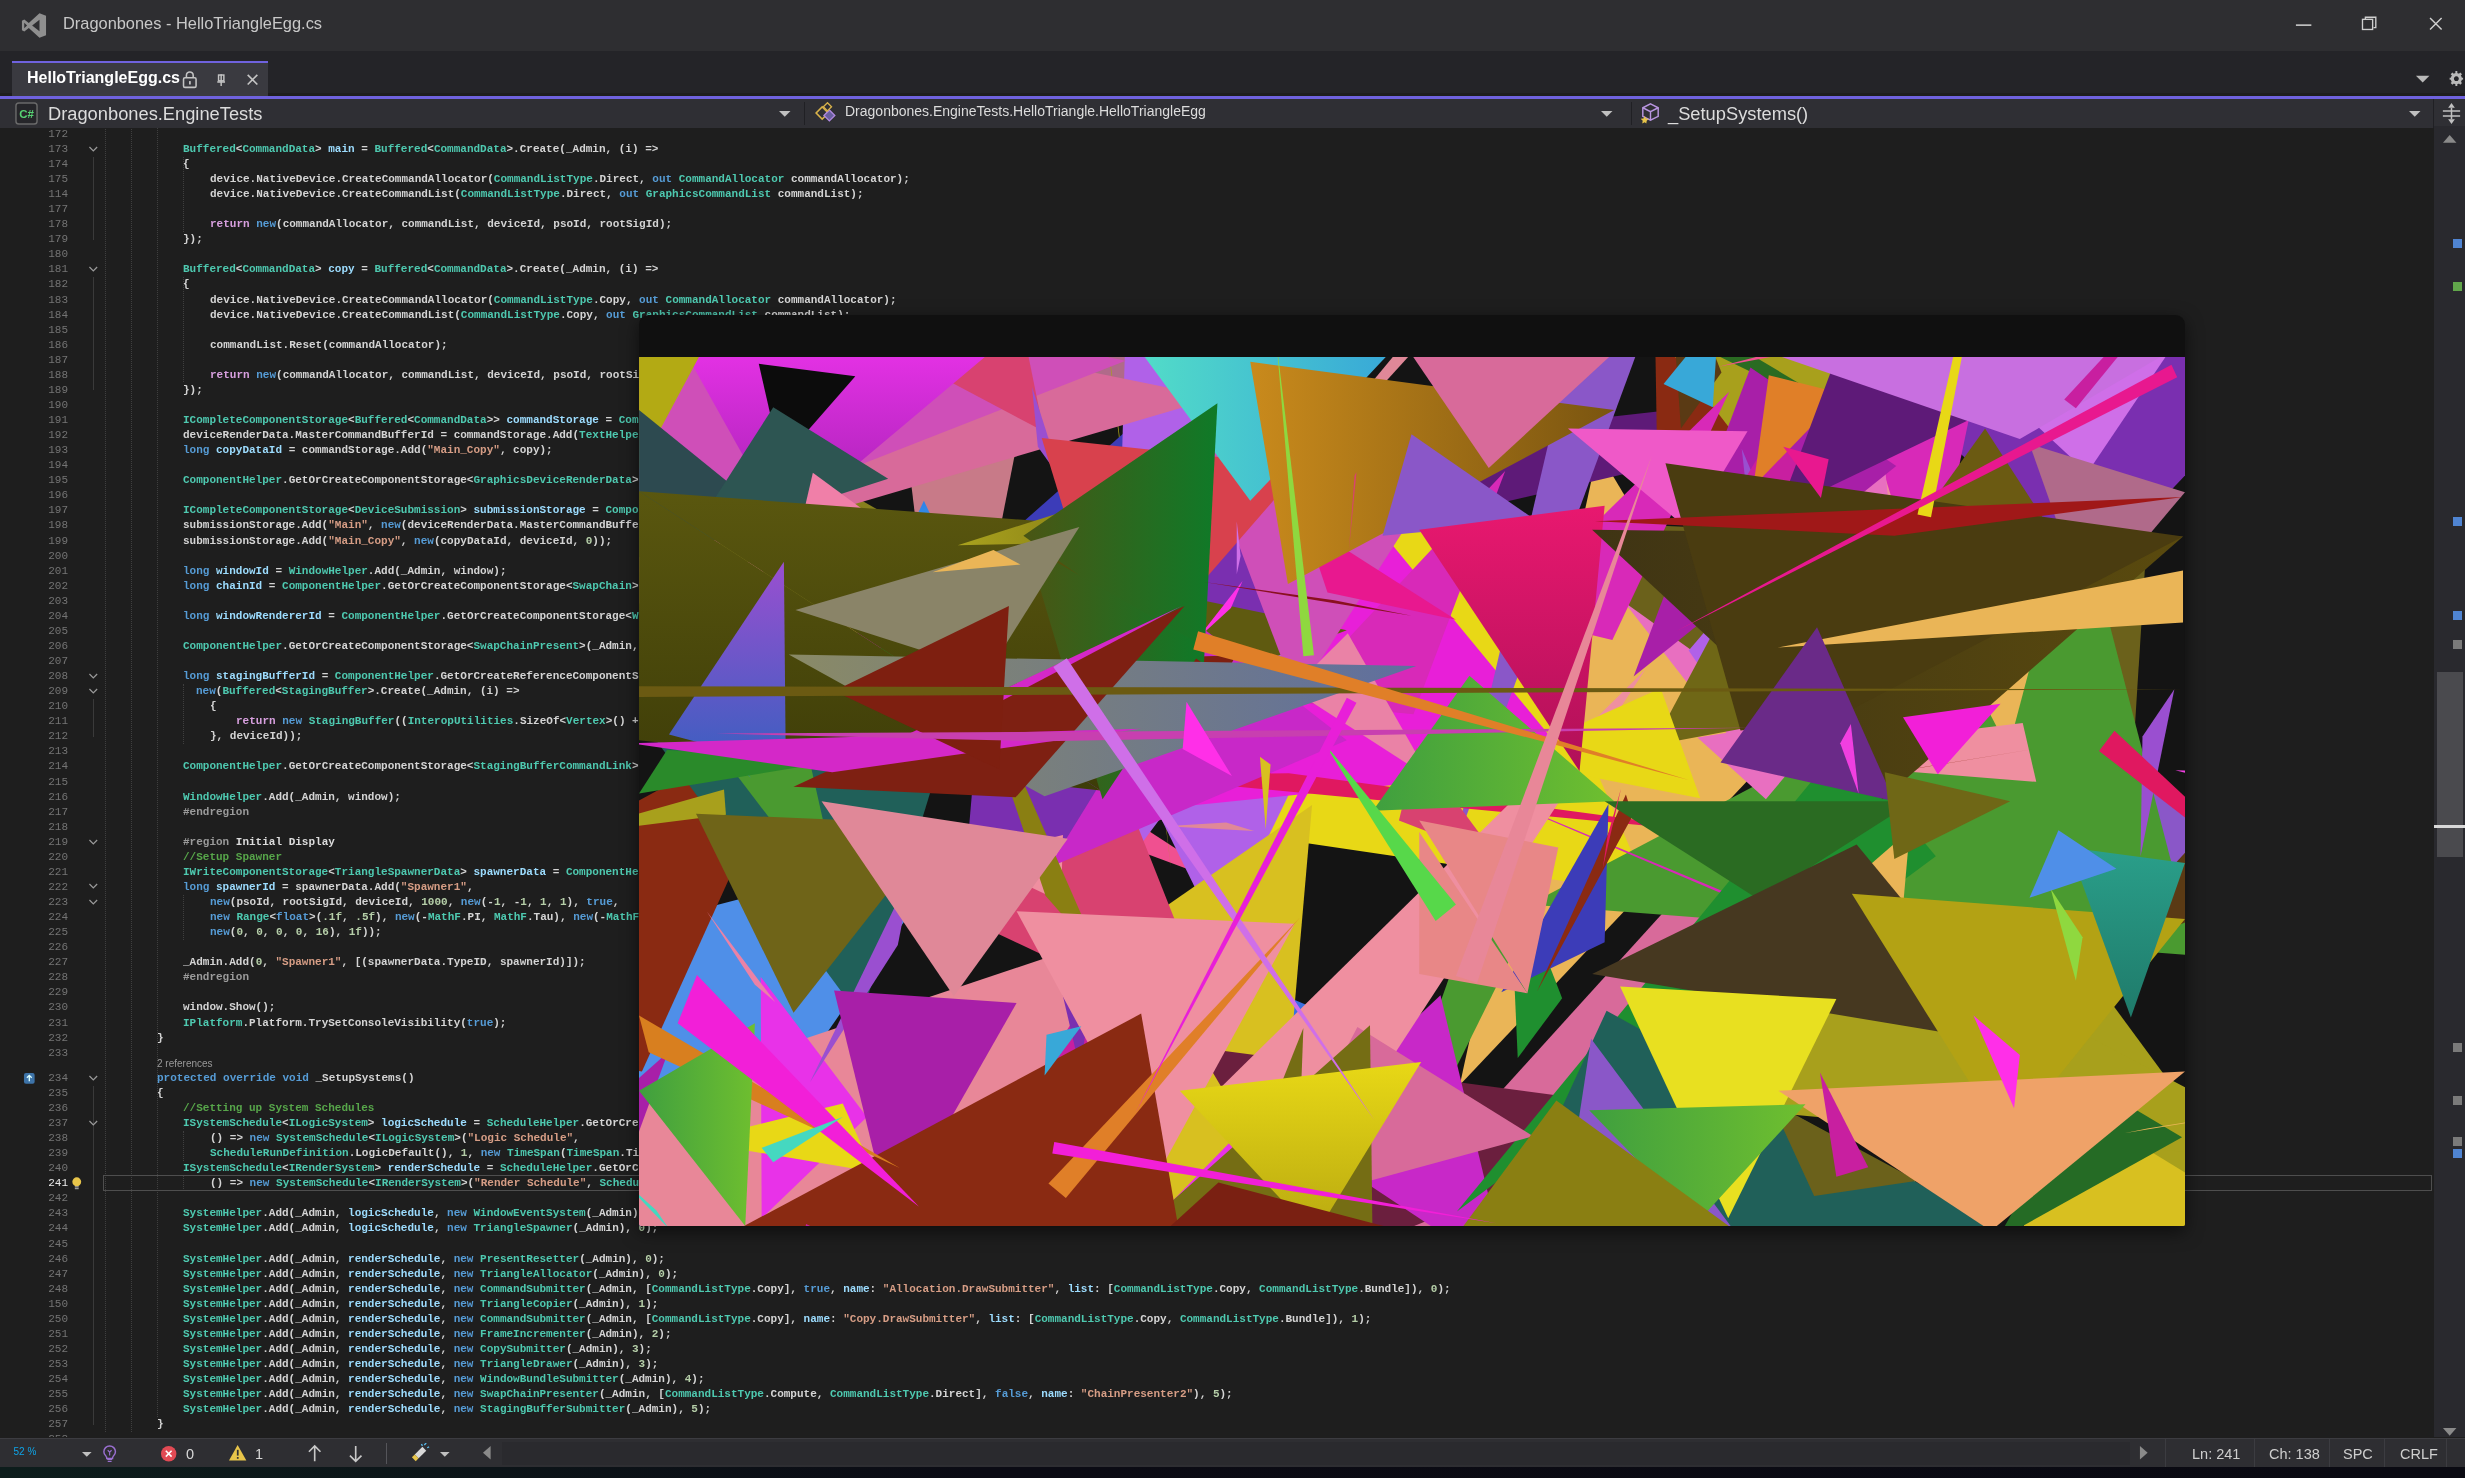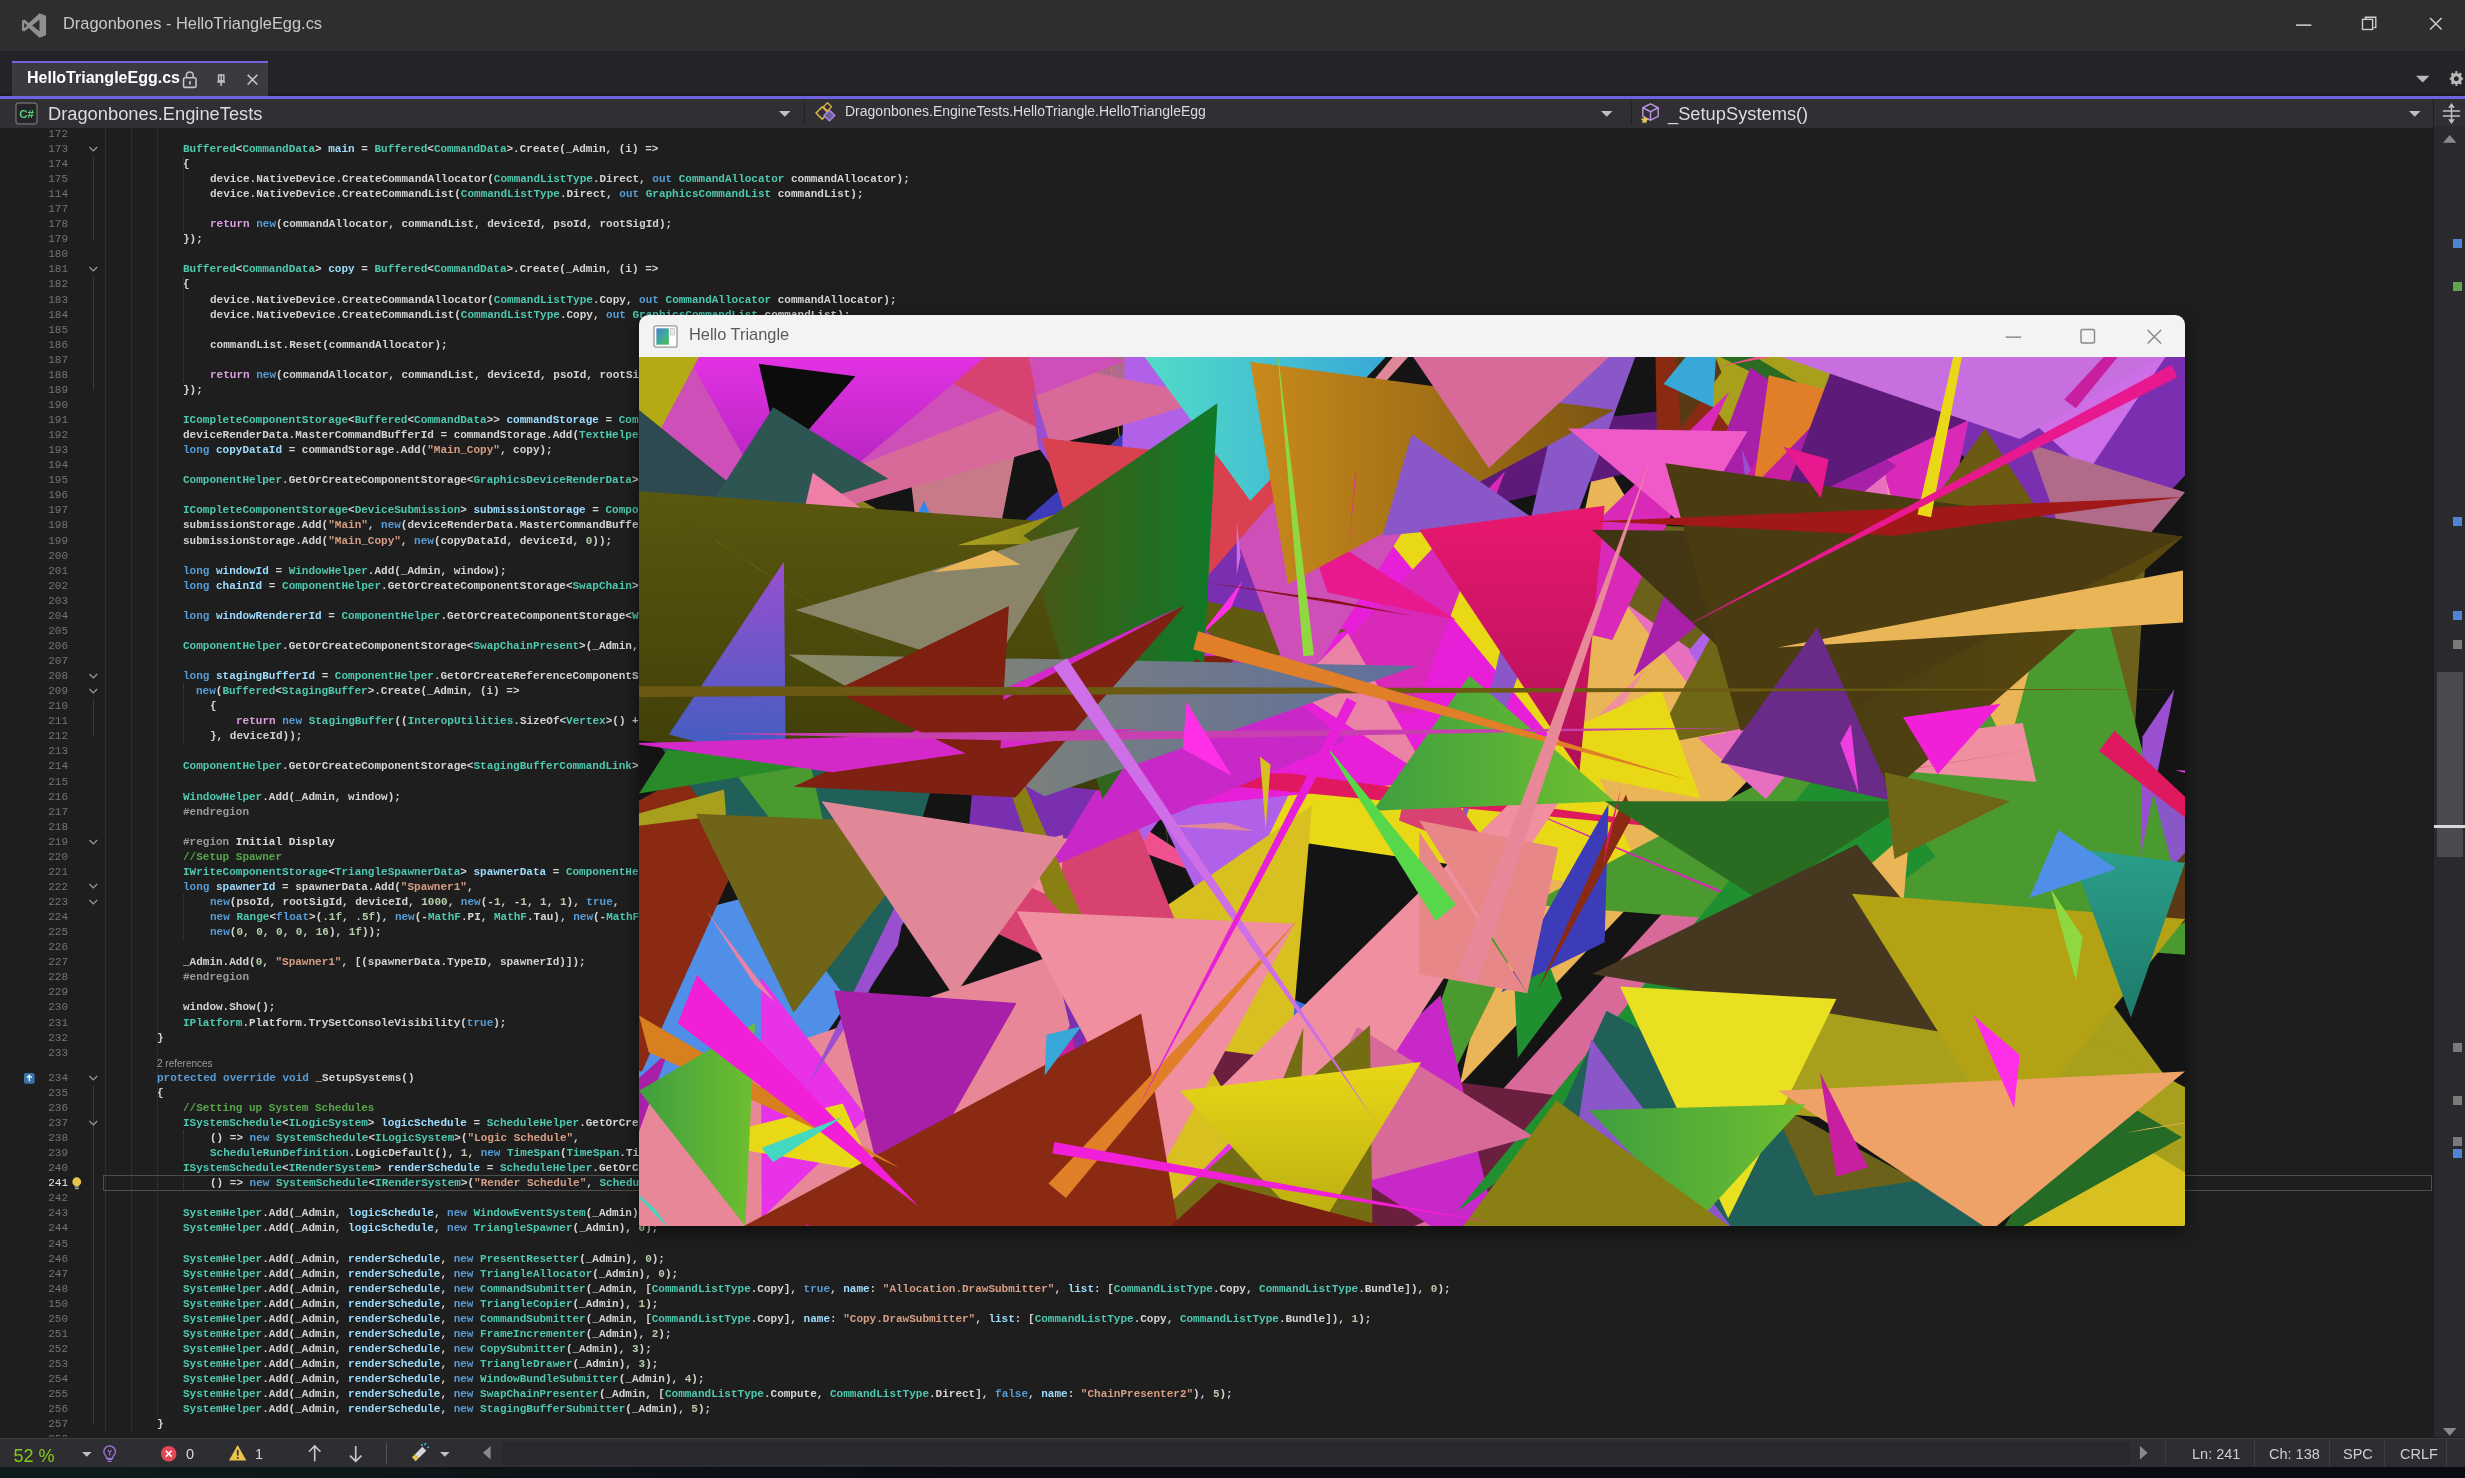--- a/index.html
+++ b/index.html
@@ -320,21 +320,21 @@
 <div style="position:absolute;left:2453px;top:282px;width:8.7px;height:8.7px;background:#61a64b"></div>
 <div style="position:absolute;left:2453px;top:517px;width:8.7px;height:8.7px;background:#4f84d2"></div>
 <div style="position:absolute;left:2453px;top:611px;width:8.7px;height:8.7px;background:#4f84d2"></div>
 <div style="position:absolute;left:2453px;top:640px;width:8.7px;height:8.7px;background:#7a7a7a"></div>
 <div style="position:absolute;left:2453px;top:1043px;width:8.7px;height:8.7px;background:#7a7a7a"></div>
 <div style="position:absolute;left:2453px;top:1096px;width:8.7px;height:8.7px;background:#7a7a7a"></div>
 <div style="position:absolute;left:2453px;top:1137px;width:8.7px;height:8.7px;background:#7a7a7a"></div>
 <div style="position:absolute;left:2453px;top:1149px;width:8.7px;height:8.7px;background:#4f84d2"></div>
 
 <div class="abs" style="left:0;top:1438px;width:2466px;height:29px;background:#2e2e32;border-top:1px solid #3c3c41">
-  <div class="abs" style="left:13.5px;top:6.8px;font-size:18px;color:#84cc16">52 %</div>
+  <div class="abs" style="left:13.5px;top:6.8px;font-size:10px;color:#0ea5e9">52 %</div>
   <svg class="abs" style="left:81px;top:11.6px" width="11.6" height="6.8" viewBox="0 0 12 7">
       <path d="M1 1 l5 5 5-5z" fill="#c0c0c0"></path>
     </svg>
   <svg class="abs" style="left:100px;top:4.8px" width="19.3" height="19.3" viewBox="0 0 20 20">
     <path d="M10 2a6 6 0 0 1 6 6c0 2.5-1.5 3.6-2.4 4.8-.4.5-.6 1.2-.6 2.2h-6c0-1-.2-1.7-.6-2.2C5.5 11.6 4 10.5 4 8a6 6 0 0 1 6-6z" fill="none" stroke="#9a6fd0" stroke-width="1.5"></path>
     <path d="M7.5 16 h5 M8 18 h4" stroke="#9a6fd0" stroke-width="1.3"></path>
     <path d="M8 6.5 l2 2 2-2 M10 8.5 V12" stroke="#9a6fd0" stroke-width="1.2" fill="none"></path>
   </svg>
   <svg class="abs" style="left:160px;top:5.8px" width="17.4" height="17.4" viewBox="0 0 18 18">
       <circle cx="9" cy="9" r="8" fill="#e14a54"></circle>
@@ -375,40 +375,20 @@
   <div class="abs" style="left:2269px;top:6.8px;font-size:14.5px;color:#cecece">Ch: 138</div>
   <div class="abs" style="left:2329px;top:0;width:1px;height:29px;background:#3c3c41"></div>
   <div class="abs" style="left:2343px;top:6.8px;font-size:14.5px;color:#cecece">SPC</div>
   <div class="abs" style="left:2384px;top:0;width:1px;height:29px;background:#3c3c41"></div>
   <div class="abs" style="left:2400px;top:6.8px;font-size:14.5px;color:#cecece">CRLF</div>
   <div class="abs" style="left:2446px;top:0;width:1px;height:29px;background:#3c3c41"></div>
 </div>
 <div class="abs" style="left:0;top:1467px;width:2466px;height:11.6px;background:linear-gradient(90deg,#0d1d1c,#0b0b14 40%,#0a0a12)"></div>
 
 <div class="abs" style="left:639px;top:315px;width:1546px;height:911px;border-radius:9.7px 9.7px 1.9px 1.9px;overflow:hidden;box-shadow:0 5.8px 17.4px rgba(0,0,0,.55);background:#101010">
-  <div class="abs" style="left:0;top:0;width:1546px;height:42px;background:#f3f3f3">
-    <svg class="abs" style="left:13.5px;top:8.7px" width="25" height="25" viewBox="0 0 26 26">
-      <rect x="1" y="2" width="24" height="22" rx="2" fill="#fdfdfd" stroke="#9a9a9a" stroke-width="1.4"></rect>
-      <rect x="3.5" y="4.5" width="13" height="17" fill="url(#htg)"></rect>
-      <rect x="18" y="4.5" width="4.5" height="7" fill="#e8e8e8" stroke="#bbb" stroke-width=".6"></rect>
-      <defs>
-          <linearGradient id="htg" x1="0" y1="0" x2="1" y2="1">
-            <stop offset="0" stop-color="#4a7fd0"></stop>
-            <stop offset=".6" stop-color="#3fae8f"></stop>
-            <stop offset="1" stop-color="#56b84a"></stop>
-          </linearGradient>
-        </defs>
-    </svg>
-    <div class="abs" style="left:50px;top:9.7px;font-size:16.4px;color:#5a5a5a">Hello Triangle</div>
-    <svg class="abs" style="left:1359px;top:11.6px" width="193" height="19.3" viewBox="0 0 200 20">
-      <path d="M8 10.5 H24" stroke="#777" stroke-width="1.5"></path>
-      <rect x="86" y="2.5" width="14" height="14" rx="1.5" fill="none" stroke="#888" stroke-width="1.5"></rect>
-      <path d="M155 3 169 17 M169 3 155 17" stroke="#888" stroke-width="1.5"></path>
-    </svg>
-  </div>
   <svg width="1546" height="870" viewBox="0 0 1601 901" style="position:absolute;left:0;top:42px;display:block">
 <defs>
 <linearGradient id="ga" x1="0" y1="0" x2="1" y2="0">
           <stop offset="0" stop-color="#c98a1c"></stop>
           <stop offset="1" stop-color="#7a5510"></stop>
         </linearGradient>
 <linearGradient id="gb" x1="0" y1="0" x2="1" y2="0">
           <stop offset="0" stop-color="#4a5514"></stop>
           <stop offset="1" stop-color="#0f7a28"></stop>
         </linearGradient>

